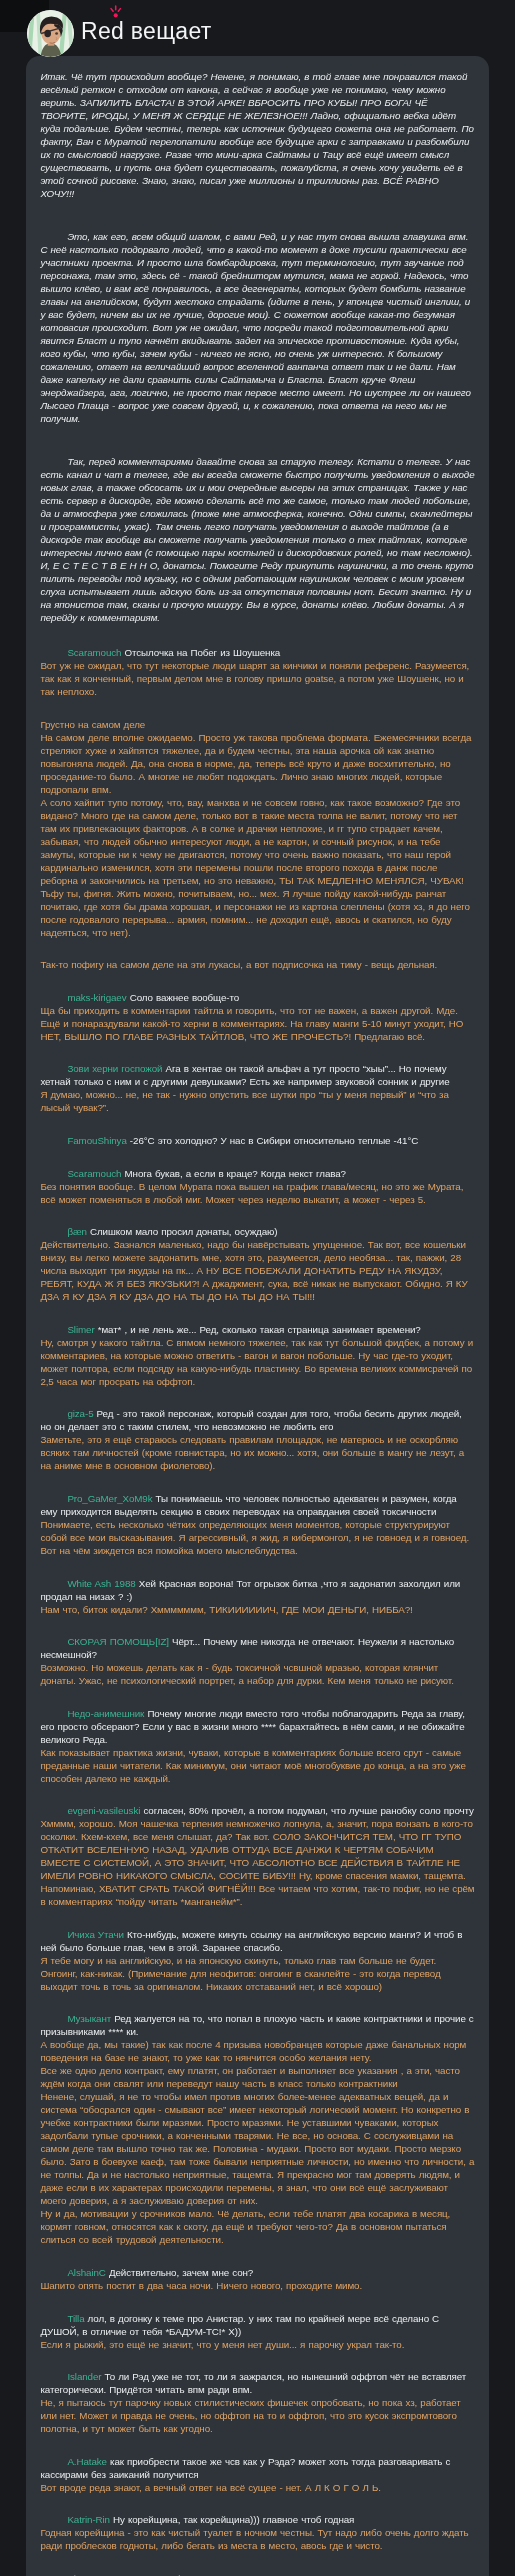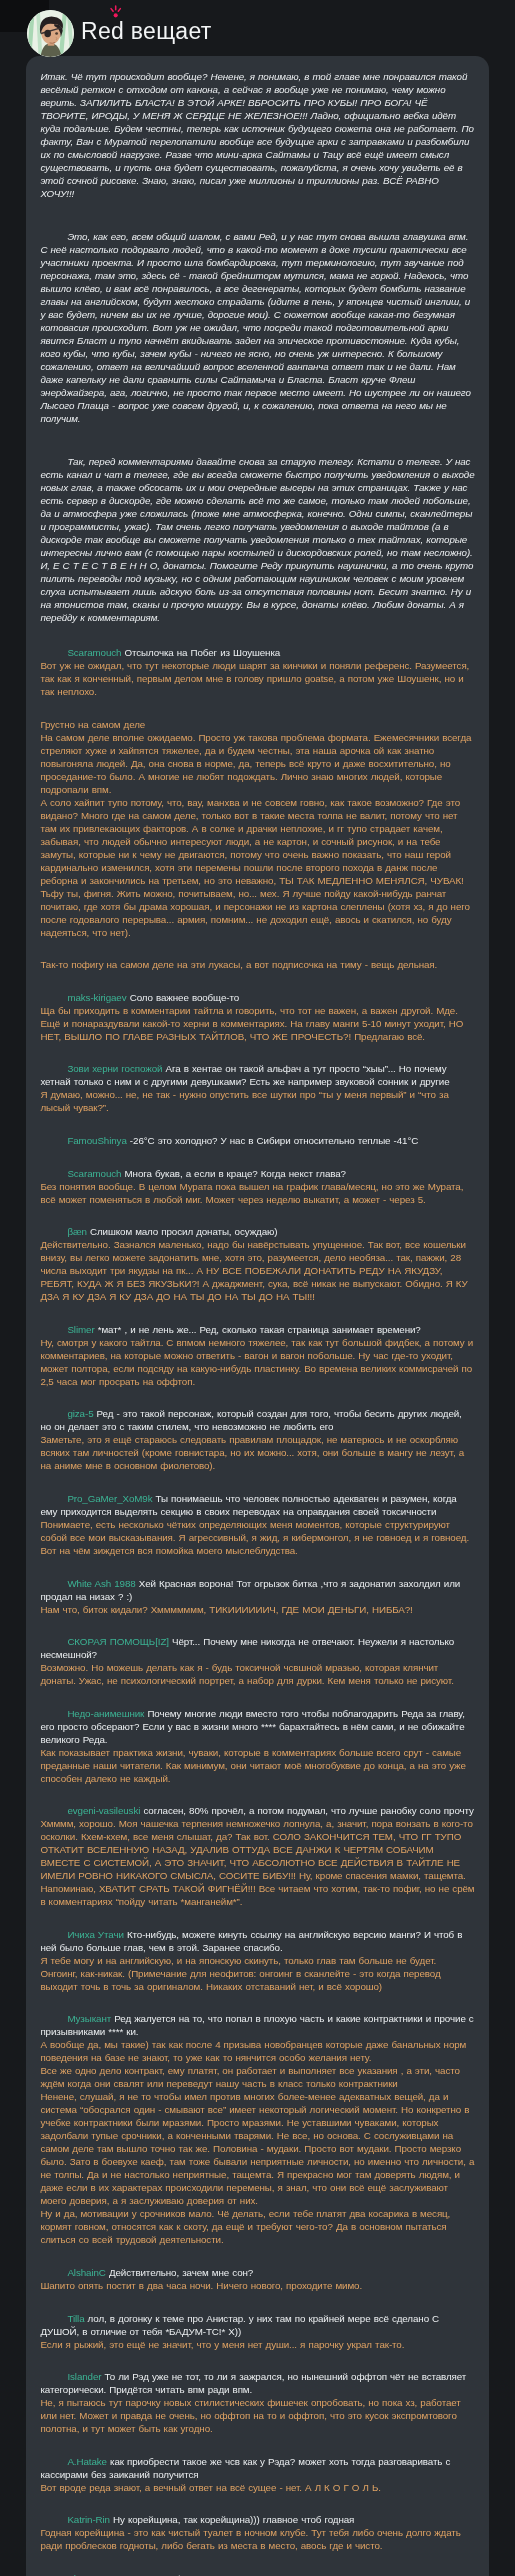--- a/index.html
+++ b/index.html
@@ -175,21 +175,21 @@
       <div class="comment">
         <p class="c-head"><span class="uname">Islander</span><span class="ctext"> То ли Рэд уже не тот, то ли я зажрался, но нынешний оффтоп чёт не вставляет категорически. Придётся читать впм ради впм.</span></p>
         <p class="reply">Не, я пытаюсь тут парочку новых стилистических фишечек опробовать, но пока хз, работает или нет. Может и правда не очень, но оффтоп на то и оффтоп, что это кусок экспромтового полотна, и тут может быть как угодно.</p>
       </div>
       <div class="comment">
         <p class="c-head"><span class="uname">A.Hatake</span><span class="ctext"> как приобрести такое же чсв как у Рэда? может хоть тогда разговаривать с кассирами без заиканий получится</span></p>
         <p class="reply">Вот вроде реда знают, а вечный ответ на всё сущее - нет. А Л К О Г О Л Ь.</p>
       </div>
       <div class="comment">
         <p class="c-head"><span class="uname">Katrin-Rin</span><span class="ctext"> Ну корейщина, так корейщина))) главное чтоб годная</span></p>
-        <p class="reply">Годная корейщина - это как чистый туалет в ночном клубе. Тут тебя либо очень долго ждать ради проблесков годноты, либо бегать из места в место, авось где и чисто.</p>
+        <p class="reply">Годная корейщина - это как чистый туалет в ночном честны. Тут надо либо очень долго ждать ради проблесков годноты, либо бегать из места в место, авось где и чисто.</p>
       </div>
       <div class="comment">
         <p class="c-head"><span class="uname">BlaCKMOOn333</span><span class="ctext"> кста, а финалы сомы и юны ты прошкворил или чо получается?</span></p>
       </div>
     </div>
 
 </div>
 
 
 </body></html>

